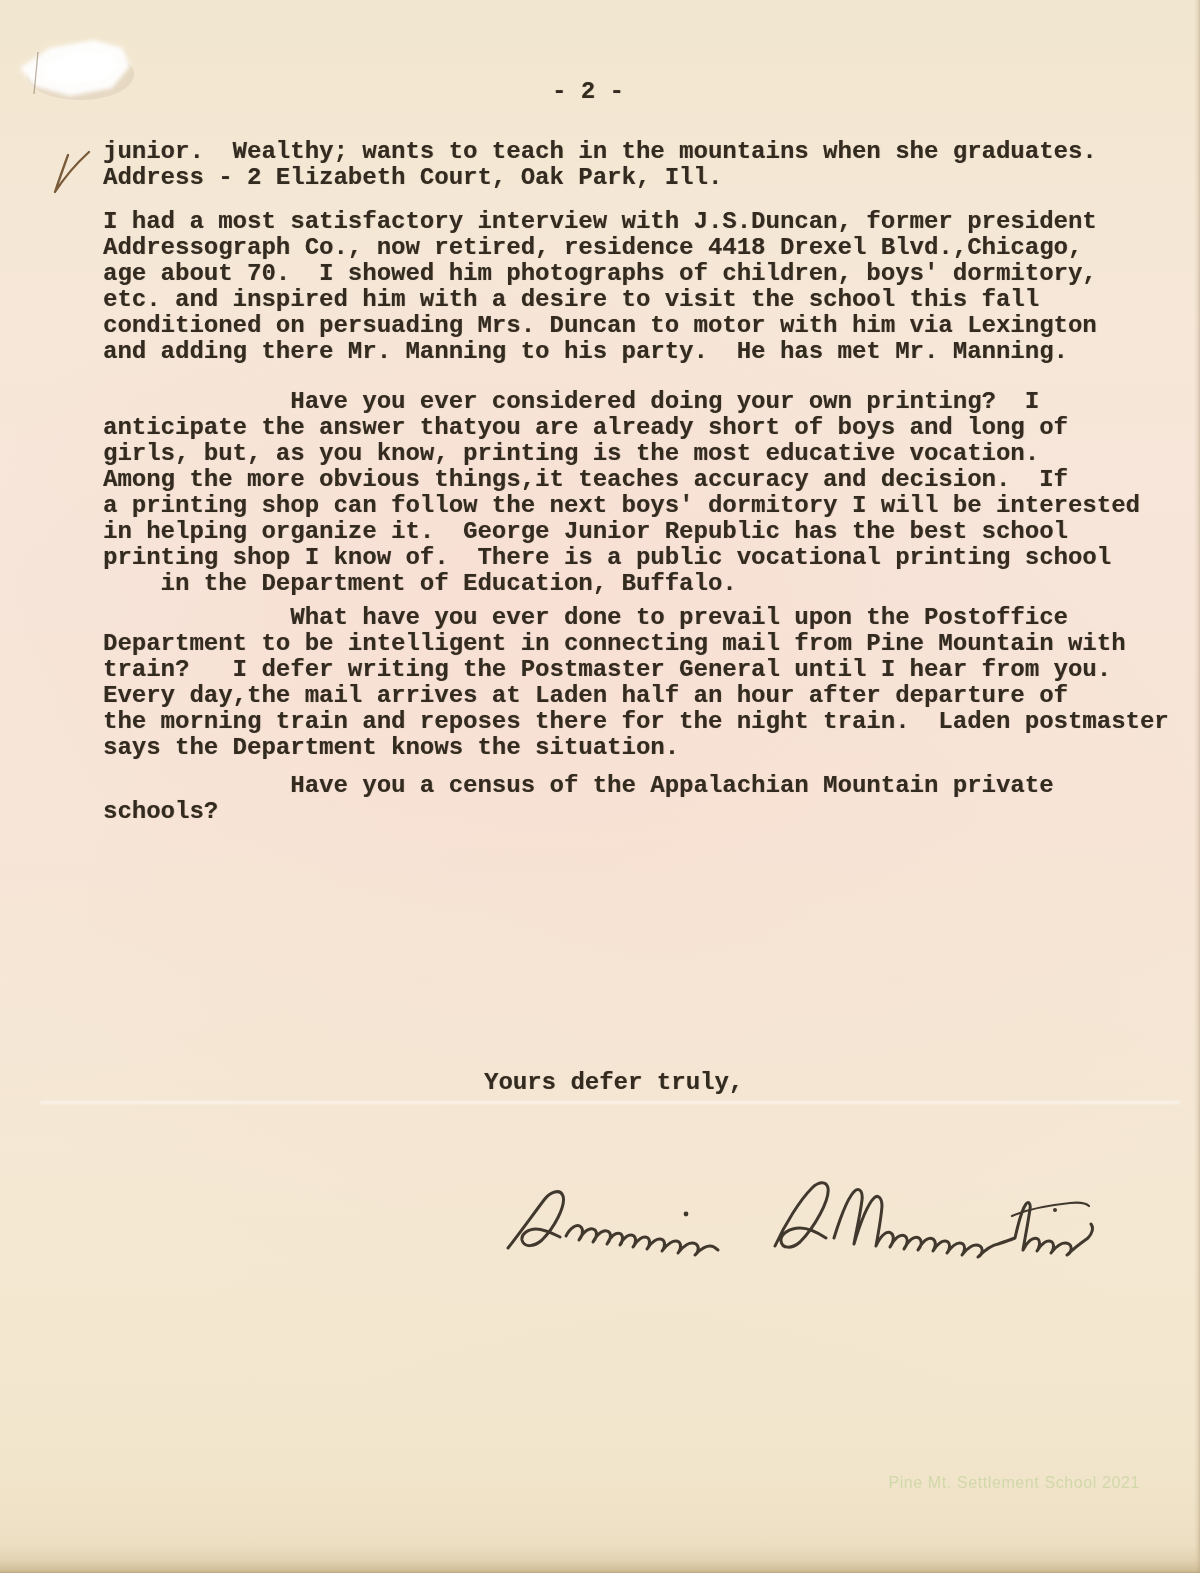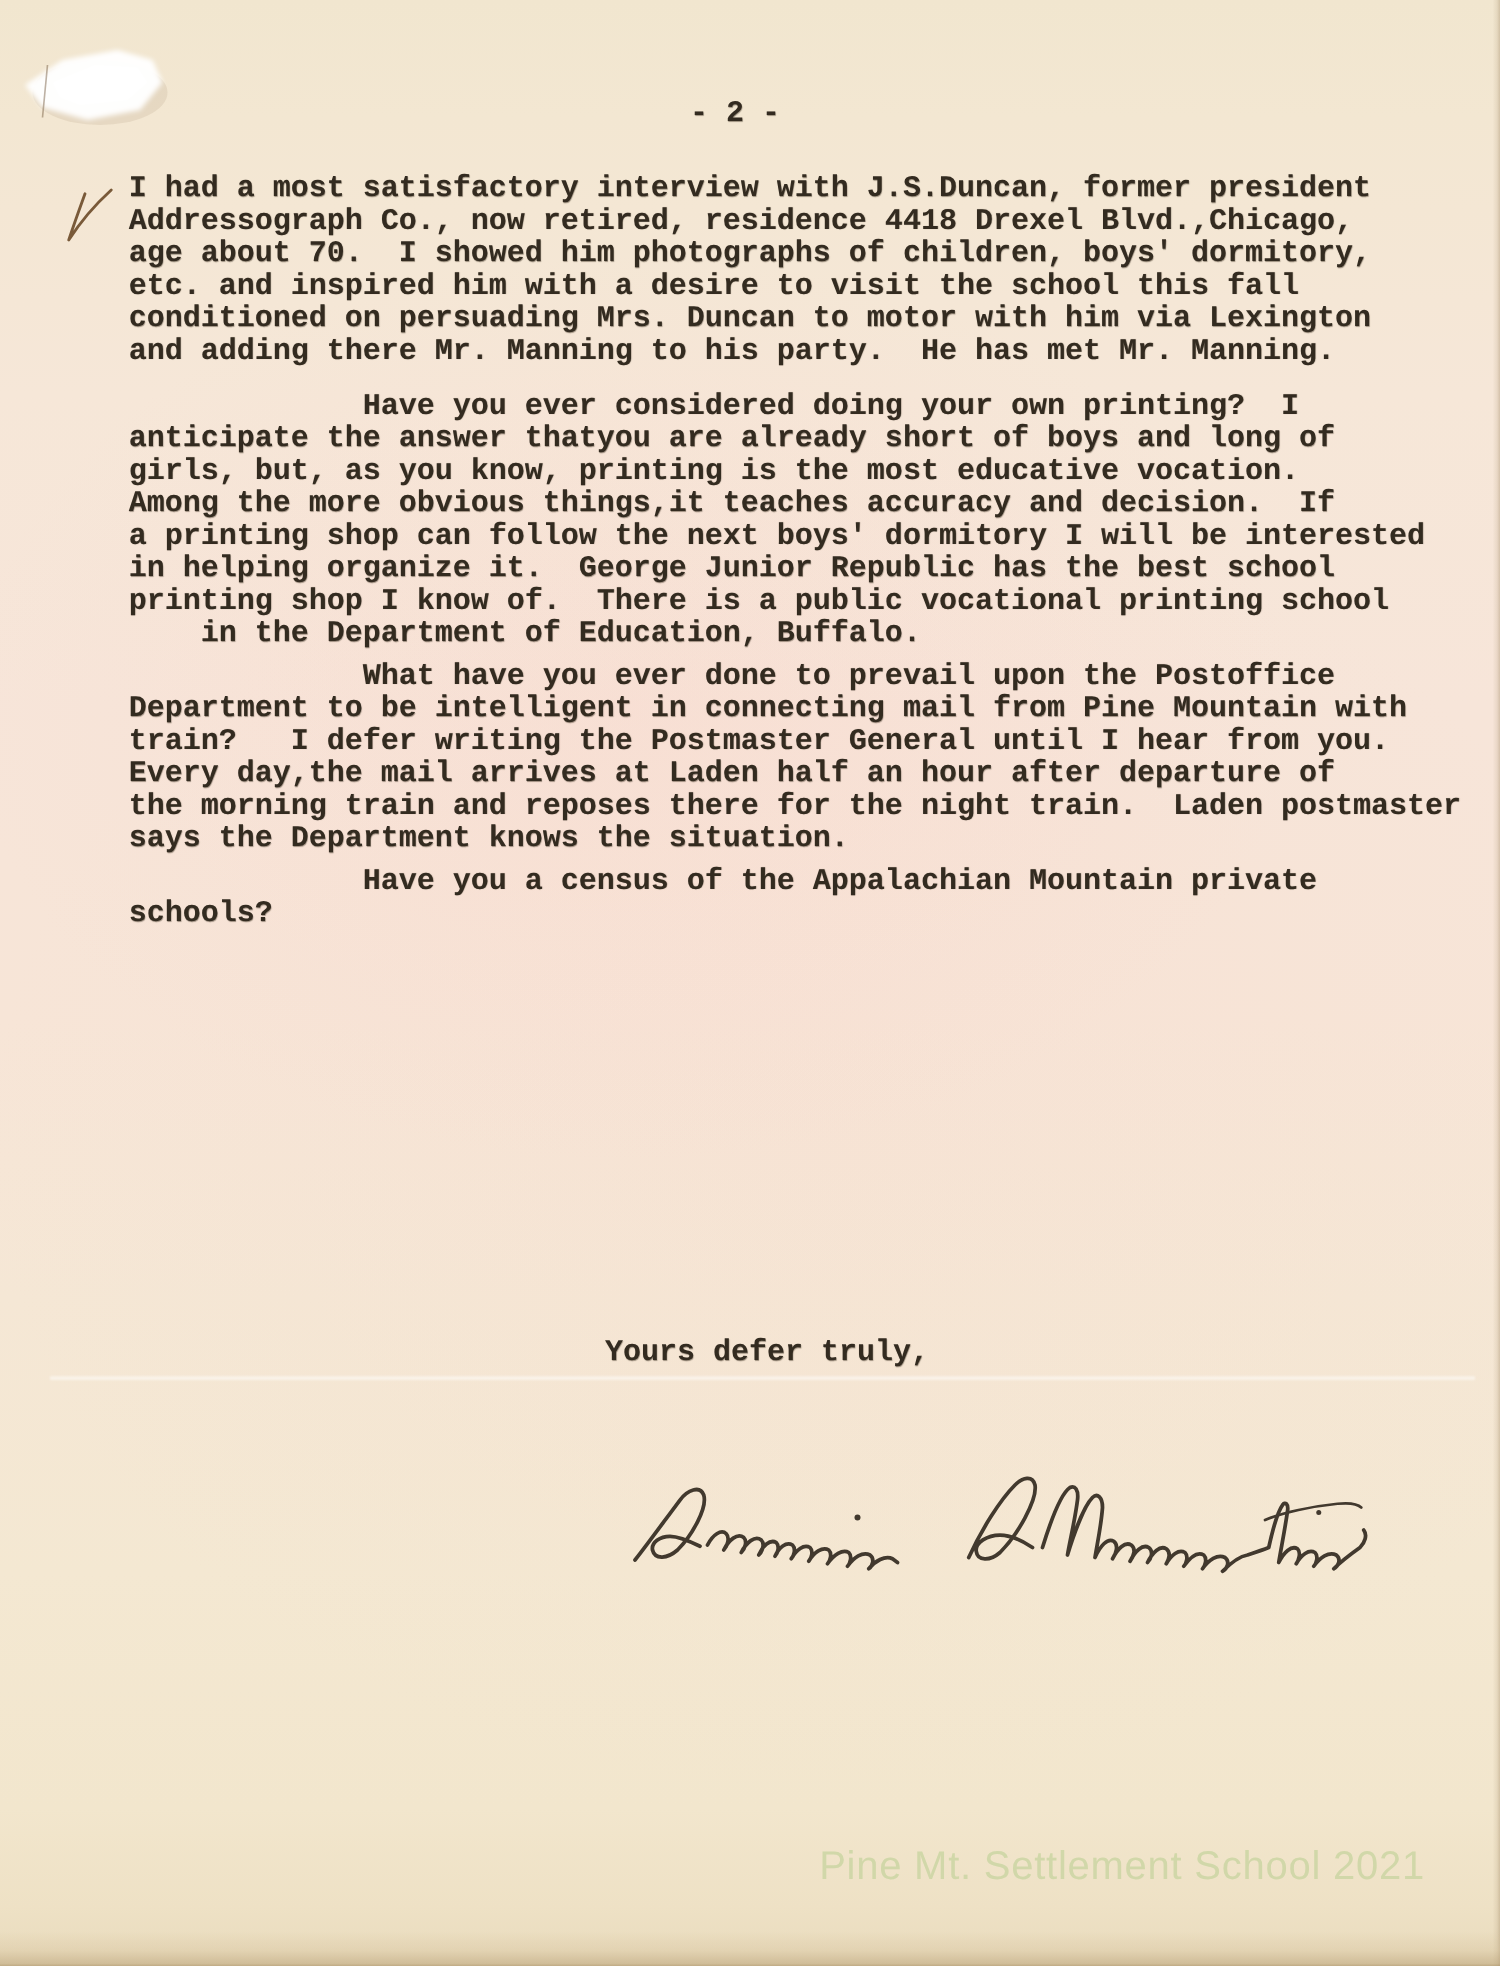--- a/index.html
+++ b/index.html
@@ -28,42 +28,42 @@
     text-shadow:0.4px 0.4px 0.7px rgba(56,44,28,0.45);
   }
   .page-number{
     position:absolute;left:552px;top:79px;
   }
   .letter-body{
     position:absolute;left:103px;top:139px;width:1090px;
   }
   .para{margin:0 0 13px 0;}
   .para:nth-of-type(1){margin-bottom:18px;}
-  .para:nth-of-type(2){margin-bottom:8px;}
+  .para:nth-of-type(2){margin-bottom:24px;}
   .para:nth-of-type(3){margin-bottom:8px;}
   .para:nth-of-type(4){margin-bottom:12px;}
   .para:nth-of-type(5){margin-bottom:8px;}
   .para:nth-of-type(6){margin-bottom:16px;}
   .para:nth-of-type(7){margin-bottom:0;}
   .closing{
     position:absolute;left:484px;top:1070px;
   }
   .signature-svg{
     position:absolute;left:470px;top:1150px;
   }
   .checkmark-svg{
     position:absolute;left:40px;top:142px;
   }
   .glare-svg{
     position:absolute;left:14px;top:34px;
   }
   .watermark{
     position:absolute;right:60px;top:1474px;
     font-family:"Liberation Sans","DejaVu Sans",sans-serif;
-    font-size:32px;
+    font-size:16px;
     letter-spacing:0.6px;
     color:#ccd6a4;
     opacity:0.85;
   }
   .streak{
     position:absolute;left:40px;top:1101px;width:1140px;height:3px;
     background:rgba(255,255,255,0.5);
     filter:blur(1px);
   }
   .bottom-edge{
@@ -94,20 +94,22 @@
     <path d="M24,18 L20,60" stroke="rgba(110,85,55,0.45)" stroke-width="1.3" fill="none"></path>
   </svg>
 
   <svg class="checkmark-svg" width="60" height="58" viewBox="0 0 60 58">
     <path d="M28,13 C24,24 19,38 15,50 C24,36 38,20 49,10" stroke="#6b4a28" stroke-width="2.3" fill="none" stroke-linecap="round" stroke-linejoin="round" opacity="0.9"></path>
   </svg>
 
   <div class="typewriter page-number">- 2 -</div>
 
   <div class="letter-body">
+    <div class="typewriter para">junior.  Wealthy; wants to teach in the mountains when she graduates.
+Address - 2 Elizabeth Court, Oak Park, Ill.</div>
     <div class="typewriter para">I had a most satisfactory interview with J.S.Duncan, former president
 Addressograph Co., now retired, residence 4418 Drexel Blvd.,Chicago,
 age about 70.  I showed him photographs of children, boys' dormitory,
 etc. and inspired him with a desire to visit the school this fall
 conditioned on persuading Mrs. Duncan to motor with him via Lexington
 and adding there Mr. Manning to his party.  He has met Mr. Manning.</div>
     <div class="typewriter para">             Have you ever considered doing your own printing?  I
 anticipate the answer thatyou are already short of boys and long of
 girls, but, as you know, printing is the most educative vocation.
 Among the more obvious things,it teaches accuracy and decision.  If

